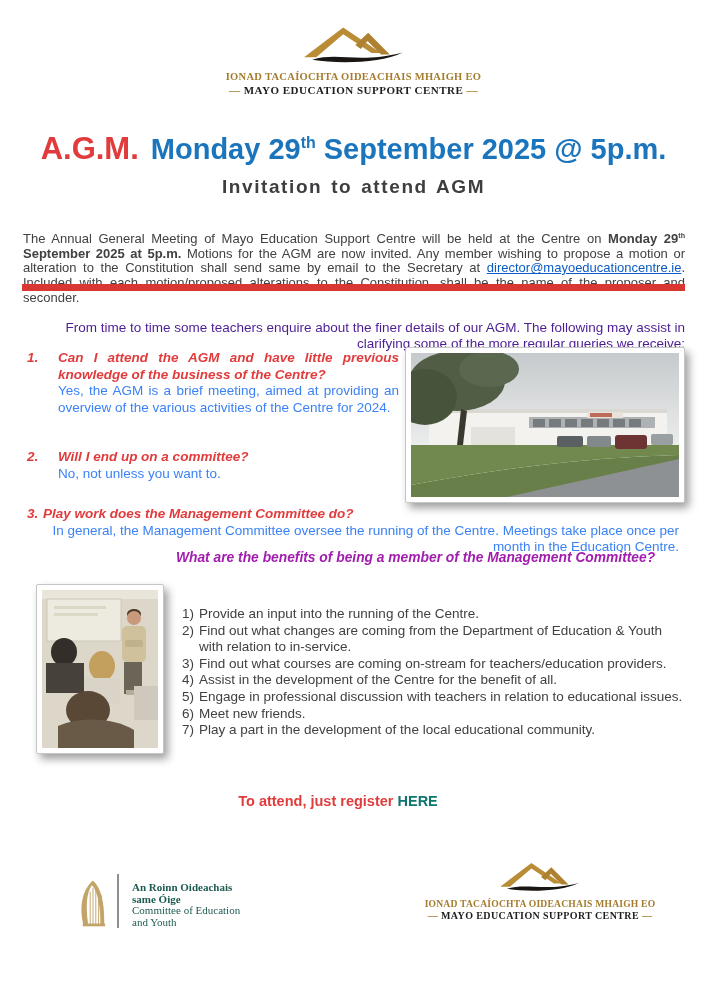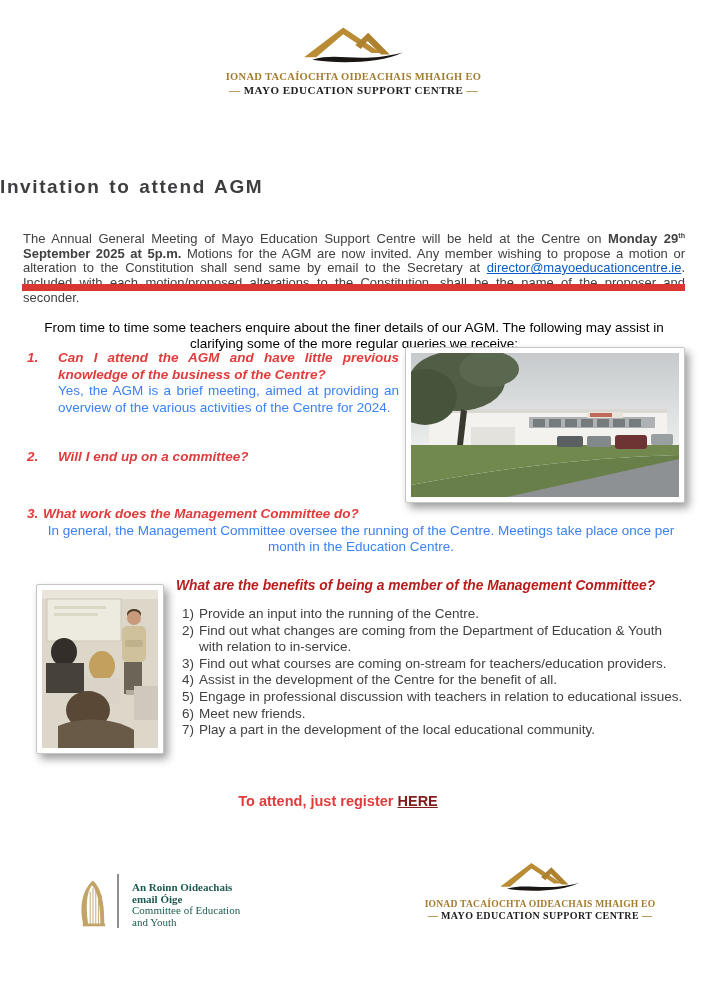--- a/index.html
+++ b/index.html
@@ -13,63 +13,63 @@
             letter-spacing:.3px;color:#a57c2e;margin-top:3px;}
   .brand-l2{font-family:"Liberation Serif",serif;font-weight:bold;font-size:11px;
             letter-spacing:.5px;color:#1f1c1c;margin-top:2px;}
   .gold-dash{color:#a57c2e;}
 
   
   .title{position:absolute;top:131px;left:0;width:100%;text-align:center;font-weight:bold;white-space:nowrap;}
   .agm{color:#e13b3c;font-size:31px;margin-right:12px;}
   .title-date{color:#1b75bc;font-size:29px;}
   sup{font-size:.55em;line-height:0;}
-  .subtitle{position:absolute;top:176px;left:0;width:100%;
+  .subtitle{position:absolute;top:176px;left:0;width:100%;text-align:center;
             font-weight:bold;font-size:19px;color:#3e3e40;letter-spacing:1.6px;word-spacing:2px;}
 
   
   .intro{position:absolute;top:219px;left:23px;width:662px;font-size:13px;line-height:14.7px;
          color:#414042;text-align:justify;}
   .intro .b{font-weight:bold;}
   .email-link{color:#0b5cc4;text-decoration:underline;cursor:pointer;}
   .red-bar{position:absolute;top:284px;left:22px;width:663px;height:7px;background:#d93732;}
   .intro2{position:absolute;top:306px;left:23px;width:662px;font-size:13.5px;line-height:16px;
-          color:#000000;text-align:center;}
+          color:#4c1d95;text-align:right;}
 
   
   .faq-item{position:absolute;font-size:13.5px;line-height:16.5px;}
   .qrow{display:flex;}
   .qnum{flex:none;width:31px;color:#e13b3c;font-weight:bold;font-style:italic;}
   .qtext{flex:1;color:#e13b3c;font-weight:bold;font-style:italic;text-align:justify;}
   .answer{margin-left:31px;color:#3b82f6;text-align:justify;}
   #faq-1{top:350px;left:27px;width:372px;}
   #faq-2{top:449px;left:27px;width:372px;}
   #faq-3{top:506px;left:27px;width:652px;}
   #faq-3 .qnum{width:16px;}
-  #faq-3 .answer{margin-left:16px;text-align:center;}
+  #faq-3 .answer{margin-left:16px;text-align:right;}
 
   
   .photo{position:absolute;background:#fff;border:1px solid #c6c6c6;padding:5px;
          box-shadow:4px 5px 8px rgba(0,0,0,.38);border-radius:2px;}
   .photo svg{display:block;}
   .photo-building{top:347px;left:405px;}
   .photo-class{top:584px;left:36px;}
 
   
-  .benefits-heading{position:absolute;top:578px;left:176px;width:520px;color:#b91c1c;
+  .benefits-heading{position:absolute;top:550px;left:176px;width:520px;color:#a21caf;
                     font-weight:bold;font-style:italic;font-size:13.8px;}
   .benefit-list{position:absolute;top:606px;left:182px;width:503px;}
   .b-item{display:flex;font-size:13.5px;line-height:16.6px;color:#414042;}
   .b-num{flex:none;width:17px;}
   .b-text{flex:1;}
 
   
   .register{position:absolute;top:793px;left:0;width:676px;text-align:center;
             font-size:14.5px;font-weight:bold;color:#e13b3c;}
-  .register-link{color:#7f1d1d;text-decoration:underline;cursor:pointer;}
+  .register-link{color:#0f766e;cursor:pointer;}
 
   
   .dept{position:absolute;top:874px;left:79px;display:flex;align-items:flex-end;}
   .dept svg{display:block;margin-top:4px;}
   .dept-divider{width:2px;background:#8f8f8f;height:54px;margin:0 13px 0 10px;}
   .dept-text{font-family:"Liberation Serif",serif;font-size:11px;line-height:11.4px;color:#1d5b50;padding-top:2px;}
   .dept-text .b{font-weight:bold;}
   .mayo-footer{position:absolute;top:858px;left:420px;width:240px;text-align:center;}
   .mayo-footer svg{display:block;margin:0 auto;}
   .mayo-l1{font-family:"Liberation Serif",serif;font-weight:bold;font-size:9.6px;
@@ -85,20 +85,23 @@
   <div class="brand">
     <svg width="108" height="46" viewBox="0 0 160 64">
       <polygon points="6,50 64,6 120,44 106,44 64,16 24,50" fill="#b98c35"></polygon>
       <polygon points="82,32 101,14 133,46 120,46 100,26 90,38" fill="#ad812f"></polygon>
       <path d="M18,54 C55,42 88,60 152,43 C120,59 58,60 18,54 Z" fill="#191614"></path>
     </svg>
     <div class="brand-l1">IONAD TACAÍOCHTA OIDEACHAIS MHAIGH EO</div>
     <div class="brand-l2"><span class="gold-dash">—</span> <span>MAYO EDUCATION SUPPORT CENTRE</span> <span class="gold-dash">—</span></div>
   </div>
 
+  <div class="title">
+    <span class="agm">A.G.M.</span><span class="title-date"><span>Monday 29</span><sup>th</sup><span> September 2025 @ 5p.m.</span></span>
+  </div>
   <div class="subtitle">Invitation to attend AGM</div>
 
   <p class="intro"><span>The Annual General Meeting of Mayo Education Support Centre will be held at the Centre on </span><span class="b">Monday 29</span><sup class="b">th</sup><span class="b"> September 2025 at 5p.m.</span><span> Motions for the AGM are now invited. Any member wishing to propose a motion or alteration to the Constitution shall send same by email to the Secretary at </span><a class="email-link">director@mayoeducationcentre.ie</a><span>. Included with each motion/proposed alterations to the Constitution, shall be the name of the proposer and seconder.</span></p>
 
   <div class="red-bar"></div>
 
   <p class="intro2">From time to time some teachers enquire about the finer details of our AGM. The following may assist in clarifying some of the more regular queries we receive:</p>
 
   <div class="faq-item" id="faq-1">
     <div class="qrow">
@@ -106,20 +109,21 @@
       <span class="qtext">Can I attend the AGM and have little previous knowledge of the business of the Centre?</span>
     </div>
     <div class="answer">Yes, the AGM is a brief meeting, aimed at providing an overview of the various activities of the Centre for 2024.</div>
   </div>
 
   <div class="faq-item" id="faq-2">
     <div class="qrow">
       <span class="qnum">2.</span>
       <span class="qtext">Will I end up on a committee?</span>
     </div>
+    <div class="answer">No, not unless you want to.</div>
   </div>
 
   <div class="photo photo-building">
     <svg width="268" height="144" viewBox="0 0 268 144">
       <defs>
         <linearGradient id="sky" x1="0" y1="0" x2="0" y2="1">
           <stop offset="0" stop-color="#c6cacc"></stop>
             <stop offset="1" stop-color="#edeeee"></stop>
         </linearGradient>
       </defs>
@@ -147,21 +151,21 @@
       <ellipse cx="46" cy="28" rx="48" ry="30" fill="#515e45"></ellipse>
       <ellipse cx="14" cy="44" rx="32" ry="28" fill="#47543c"></ellipse>
       <ellipse cx="78" cy="16" rx="30" ry="18" fill="#5a6850"></ellipse>
       <path d="M50,56 L46,92 L52,92 L56,58 Z" fill="#3a392f"></path>
     </svg>
   </div>
 
   <div class="faq-item" id="faq-3">
     <div class="qrow">
       <span class="qnum">3.</span>
-      <span class="qtext">What work does the Management Committee do?</span>
+      <span class="qtext">Play work does the Management Committee do?</span>
     </div>
     <div class="answer">In general, the Management Committee oversee the running of the Centre. Meetings take place once per month in the Education Centre.</div>
   </div>
 
   <div class="benefits-heading">What are the benefits of being a member of the Management Committee?</div>
 
   <div class="photo photo-class">
     <svg width="116" height="158" viewBox="0 0 116 158">
       <rect x="0" y="0" width="116" height="158" fill="#ddd7ca"></rect>
       <rect x="0" y="0" width="116" height="9" fill="#eae5da"></rect>
@@ -223,21 +227,21 @@
       <line x1="12" y1="14" x2="12" y2="49" stroke="#c2a469" stroke-width="1"></line>
       <line x1="15" y1="10" x2="15" y2="49" stroke="#c2a469" stroke-width="1"></line>
       <line x1="18" y1="10" x2="18" y2="49" stroke="#c2a469" stroke-width="1"></line>
       <line x1="21" y1="12" x2="21" y2="49" stroke="#c2a469" stroke-width="1"></line>
       <line x1="24" y1="18" x2="24" y2="49" stroke="#c2a469" stroke-width="1"></line>
       <rect x="4" y="48" width="24" height="3" fill="#c2a469"></rect>
     </svg>
     <div class="dept-divider"></div>
     <div class="dept-text">
       <div class="b">An Roinn Oideachais</div>
-      <div class="b">email Óige</div>
+      <div class="b">same Óige</div>
       <div>Committee of Education</div>
       <div>and Youth</div>
     </div>
   </div>
 
   <div class="mayo-footer">
     <svg width="86" height="38" viewBox="0 0 160 64">
       <polygon points="6,50 64,6 120,44 106,44 64,16 24,50" fill="#b98c35"></polygon>
       <polygon points="82,32 101,14 133,46 120,46 100,26 90,38" fill="#ad812f"></polygon>
       <path d="M18,54 C55,42 88,60 152,43 C120,59 58,60 18,54 Z" fill="#191614"></path>

